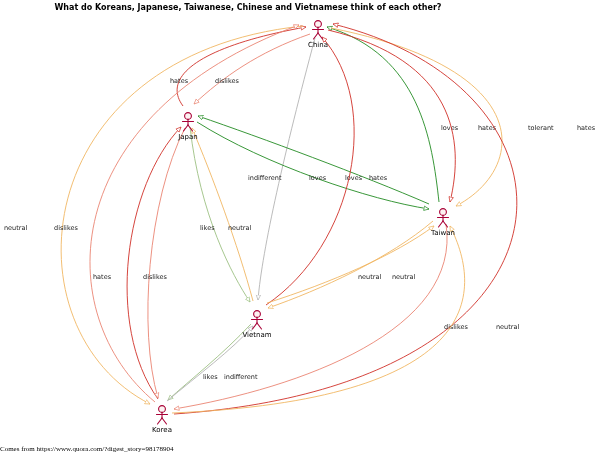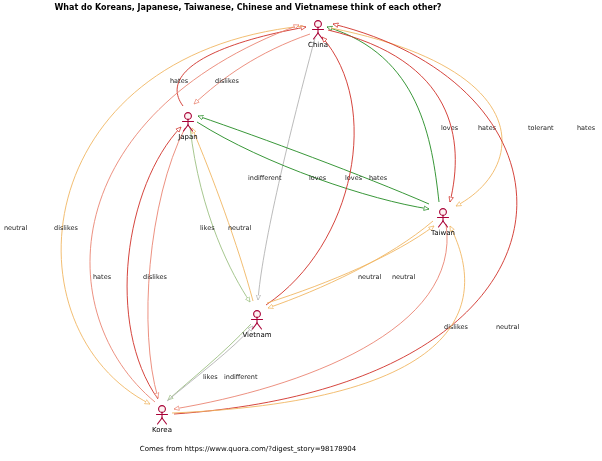--- a/index.html
+++ b/index.html
@@ -24,23 +24,23 @@
     text-align: center;
     font-size: 8px;
     font-weight: bold;
     color: #000000;
   }
   #footer {
     position: absolute;
     top: 445px;
     left: 0;
     right: 0;
-    text-align: center;
     font-size: 7px;
     color: #000000;
+    font-family: Liberation Serif, serif;
   }
   #graph {
     position: absolute;
     top: 0;
     left: 0;
   }
   .edge-path {
     fill: none;
     stroke-width: 0.9;
   }

